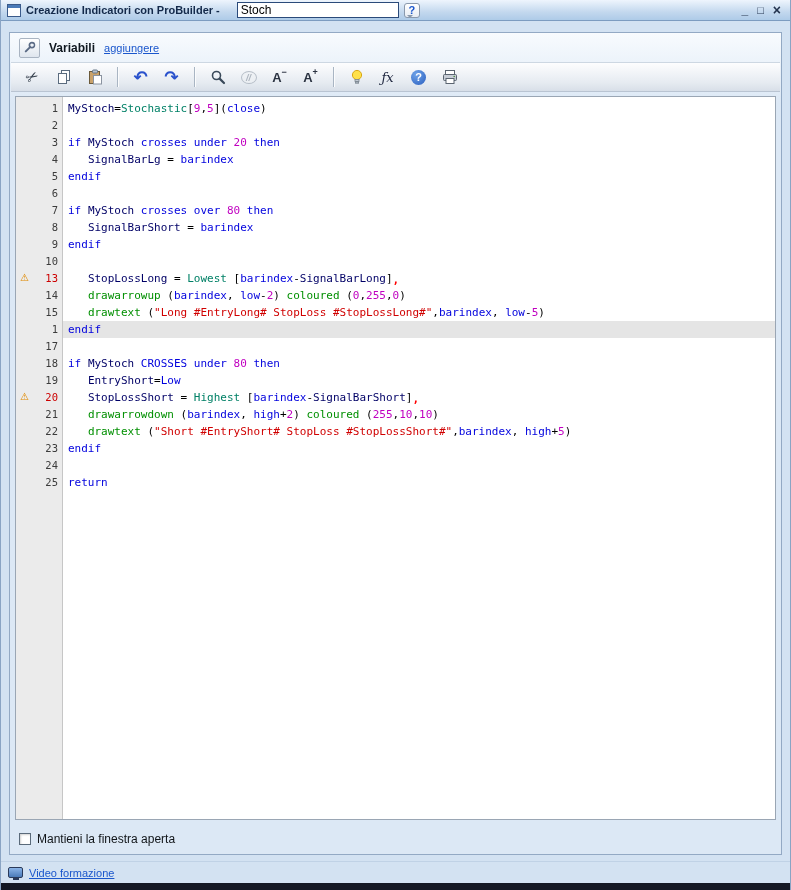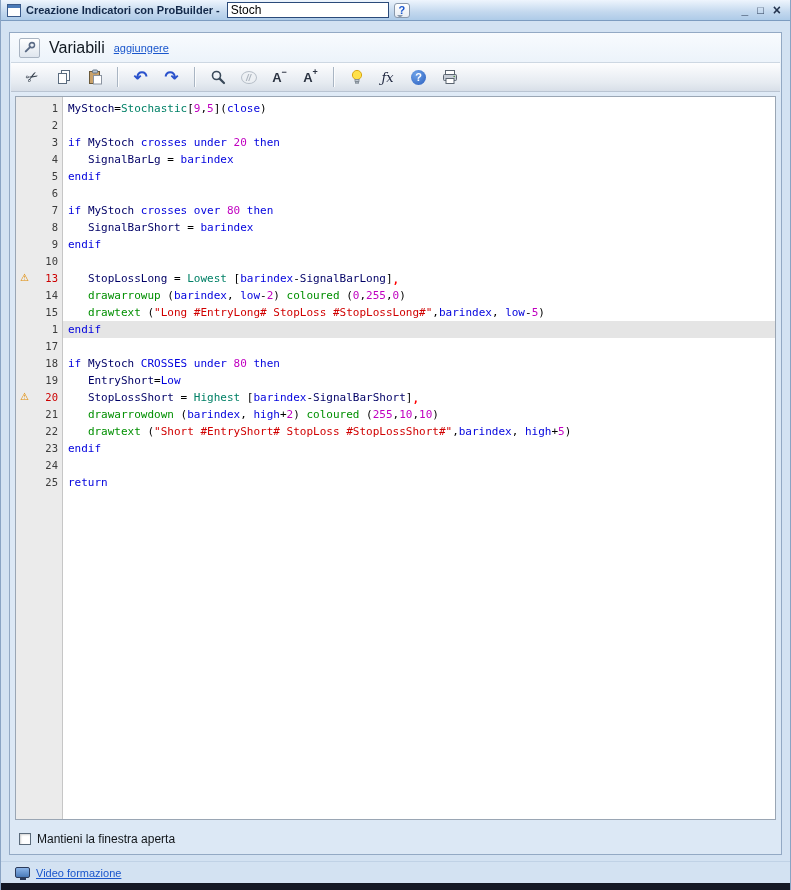--- a/index.html
+++ b/index.html
@@ -19,21 +19,21 @@
     height:21px; flex:none; display:flex; align-items:center; gap:5px;
     padding:0 6px;
     background:linear-gradient(180deg,#eef5fd,#c3d8ee 60%,#aecbe8);
     border-bottom:1px solid #7d9cc0;
   }
   .app-icon { width:14px; height:13px; border:1px solid #3a5a8a; background:#fff; position:relative; flex:none; }
   .app-icon::before { content:''; position:absolute; left:0; right:0; top:0; height:3px; background:#4a7ab8; }
   .title { font-size:11px; font-weight:600; color:#13294a; white-space:nowrap; }
   .name-input {
     width:162px; height:16px; font:12px "Liberation Sans",sans-serif;
-    border:1px solid #2a4a7a; padding:0 3px; background:#fff; margin-left:2px;
+    border:1px solid #2a4a7a; padding:0 3px; background:#fff; margin-left:12px;
   }
   .help-bubble {
     width:16px; height:15px; border:1px solid #8a99ac; border-radius:3px;
     background:linear-gradient(#ffffff,#e8edf4); position:relative; flex:none;
     color:#1a56cc; font:bold 11px/13px "Liberation Sans",sans-serif; text-align:center; cursor:pointer;
   }
   .help-bubble::after {
     content:''; position:absolute; left:2px; bottom:-4px;
     border:3px solid transparent; border-top-color:#8a99ac;
   }
@@ -48,21 +48,21 @@
     flex:1; display:flex; flex-direction:column; min-height:0;
     border:1px solid #93a9c4;
     background:linear-gradient(#f8fbfe,#dce8f5 70px);
   }
   .vars-row { height:27px; flex:none; display:flex; align-items:center; gap:9px; padding:2px 9px 0 9px; }
   .tool-btn {
     width:21px; height:20px; border:1px solid #a9b4c2; border-radius:2px;
     background:linear-gradient(#ffffff,#dfe6ee);
     display:flex; align-items:center; justify-content:center; padding:0; cursor:pointer;
   }
-  .vars-label { font-size:16px; font-weight:normal; color:#101820; }
+  .vars-label { font-size:12px; font-weight:bold; color:#101820; }
   .add-link { font-size:11px; color:#1a56cc; text-decoration:underline; cursor:pointer; }
   
   .toolbar {
     height:30px; flex:none; display:flex; align-items:center; gap:8px;
     padding:0 10px; margin:2px 1px 0 1px;
     background:linear-gradient(#fdfdfe,#e6ebf1 70%,#d8dfe8);
     border-top:1px solid #cdd7e2; border-bottom:1px solid #b9c4d2;
   }
   .tbtn {
     background:transparent; border:1px solid transparent; border-radius:2px;
@@ -112,21 +112,21 @@
   .validate-btn {
     position:absolute; left:50%; transform:translateX(-50%);
     padding:3px 17px; font-size:11.5px; color:#101418;
     background:linear-gradient(#ffffff,#dfe3e9);
     border:1px solid #98a4b4; border-radius:3px; cursor:pointer;
     font-family:"Liberation Sans",sans-serif;
   }
   
   .statusbar {
     height:22px; flex:none; display:flex; align-items:center; gap:6px;
-    padding:0 14px; background:#d3e2f2; border-top:1px solid #c0d2e6;
+    padding:0 7px; background:#d3e2f2; border-top:1px solid #c0d2e6;
   }
   .video-icon {
     width:15px; height:11px; border:1px solid #2a3a5a; border-radius:2px;
     background:linear-gradient(#8ab4e8,#4a7ab8); position:relative; flex:none;
   }
   .video-icon::after { content:''; position:absolute; left:4px; bottom:-3px; width:6px; height:2px; background:#2a3a5a; }
   .video-link { font-size:11px; color:#1a56cc; text-decoration:underline; cursor:pointer; }
   .bottom-edge { height:7px; flex:none; background:#141824; }
 </style>
 </head>

